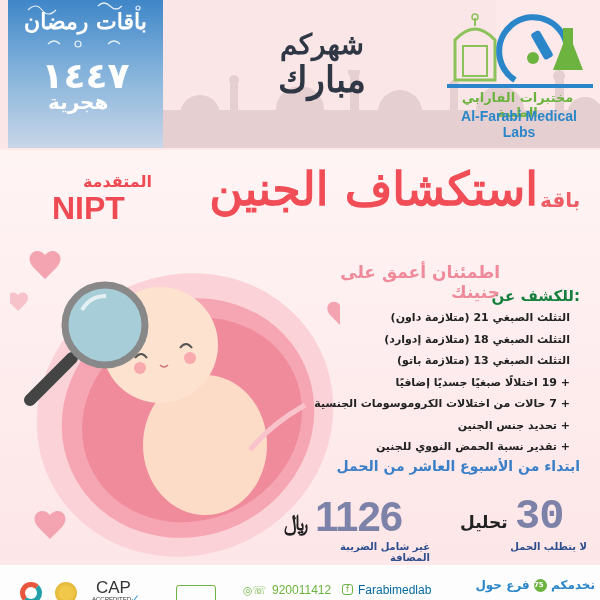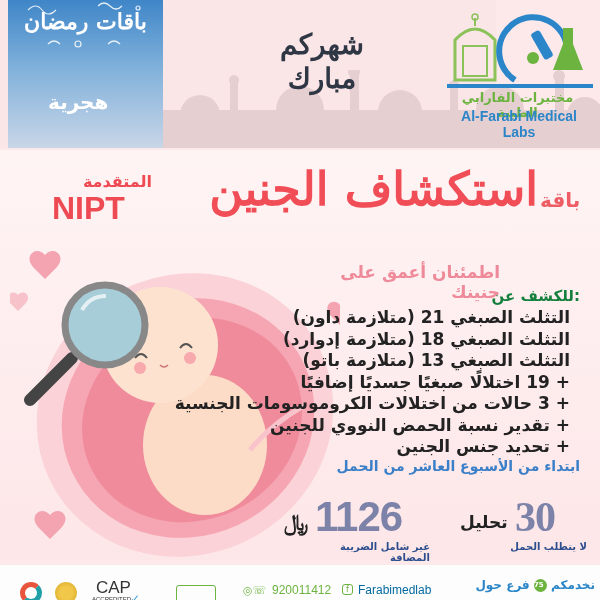--- a/index.html
+++ b/index.html
@@ -31,21 +31,21 @@
   }
   .hijri-label {
     position: absolute; top: 90px; left: 40px;
     font-size: 20px; font-weight: bold;
   }
   .greeting {
     position: absolute; left: 262px; top: 28px; width: 120px; text-align: center;
     color: #2f3745; font-family: "DejaVu Serif", serif; font-weight: bold;
   }
   .greeting .l1 { font-size: 28px; line-height: 34px; }
-  .greeting .l2 { font-size: 28px; line-height: 34px; }
+  .greeting .l2 { font-size: 36px; line-height: 34px; }
 
   .logo { position: absolute; left: 445px; top: 10px; width: 150px; height: 110px; }
   .logo svg { position: absolute; left: 0; top: 0; }
   .logo-ar {
     position: absolute; left: 0; top: 80px; width: 145px; text-align: center;
     color: #6cb33f; font-size: 13px; font-weight: bold;
   }
   .logo-en {
     position: absolute; left: 0; top: 98px; width: 148px; text-align: center;
     color: #2a86c8; font-size: 14px; font-weight: bold; font-family: "Liberation Sans", sans-serif;
@@ -82,31 +82,31 @@
 
   .detect-label {
     position: absolute; left: 460px; top: 287px; width: 120px; text-align: right;
     color: #15803d; font-size: 15px; font-weight: bold;
   }
   .tests-list {
     position: absolute; left: 250px; top: 307px; width: 320px;
     direction: rtl; text-align: right; list-style: none;
   }
   .tests-list li {
-    color: #222; font-size: 17px; font-weight: bold; height: 21.5px; line-height: 21.5px;
+    color: #222; font-size: 11px; font-weight: bold; height: 21.5px; line-height: 21.5px;
     white-space: nowrap;
   }
   .start-note {
     position: absolute; left: 330px; top: 458px; width: 250px; text-align: right;
     color: #3a7fc7; font-size: 14px; font-weight: bold;
   }
 
   .count-num {
     position: absolute; left: 515px; top: 493px;
-    color: #7d82a8; font-size: 42px; font-weight: bold; font-family: Liberation Serif, serif;
+    color: #7d82a8; font-size: 42px; font-weight: bold; font-family: Liberation Mono, monospace;
     letter-spacing: -1px;
   }
   .count-unit {
     position: absolute; left: 460px; top: 512px;
     color: #222; font-size: 17px; font-weight: bold;
   }
   .count-note {
     position: absolute; left: 462px; top: 541px; width: 125px; text-align: right;
     color: #2d4e8e; font-size: 10px; font-weight: bold;
   }
@@ -192,20 +192,21 @@
       <g fill="none" stroke="#fff" stroke-width="1.2" opacity="0.85">
         <path d="M20 10 q8 -8 14 0 t14 0"></path>
         <path d="M90 6 q6 -6 12 0 t12 0"></path>
         <path d="M40 44 q6 -6 12 0"></path>
         <path d="M100 44 q6 -6 12 0"></path>
         <circle cx="70" cy="44" r="3"></circle>
         <circle cx="130" cy="8" r="2"></circle>
       </g>
     </svg>
     <div class="ramadan-title">باقات رمضان</div>
+    <div class="hijri-year">١٤٤٧</div>
     <div class="hijri-label">هجرية</div>
   </div>
 
   <div class="greeting">
     <div class="l1">شهركم</div>
     <div class="l2">مبارك</div>
   </div>
 
   <div class="logo">
     <svg width="150" height="82" viewBox="0 0 150 82">
@@ -267,23 +268,23 @@
     <path d="M72 70 q8 -14 24 -14" stroke="#fff" stroke-width="4" fill="none" opacity="0.7"></path>
   </g>
 </svg>
 
 <div class="detect-label">للكشف عن:</div>
 <ul class="tests-list">
   <li>التثلث الصبغي 21 (متلازمة داون)</li>
   <li>التثلث الصبغي 18 (متلازمة إدوارد)</li>
   <li>التثلث الصبغي 13 (متلازمة باتو)</li>
   <li>+ 19 اختلالًا صبغيًا جسديًا إضافيًا</li>
-  <li>+ 3 حالات من اختلالات الكروموسومات الجنسية</li>
+  <li>+ 7 حالات من اختلالات الكروموسومات الجنسية</li>
+  <li>+ تحديد جنس الجنين</li>
   <li>+ تقدير نسبة الحمض النووي للجنين</li>
-  <li>+ تحديد جنس الجنين</li>
 </ul>
 <div class="start-note">ابتداء من الأسبوع العاشر من الحمل</div>
 
 <div class="count-num">30</div>
 <div class="count-unit">تحليل</div>
 <div class="count-note">لا يتطلب الحمل</div>
 
 <div class="price-num">1126</div>
 <div class="currency">﷼</div>
 <div class="price-note">غير شامل الضريبة المضافة</div>

